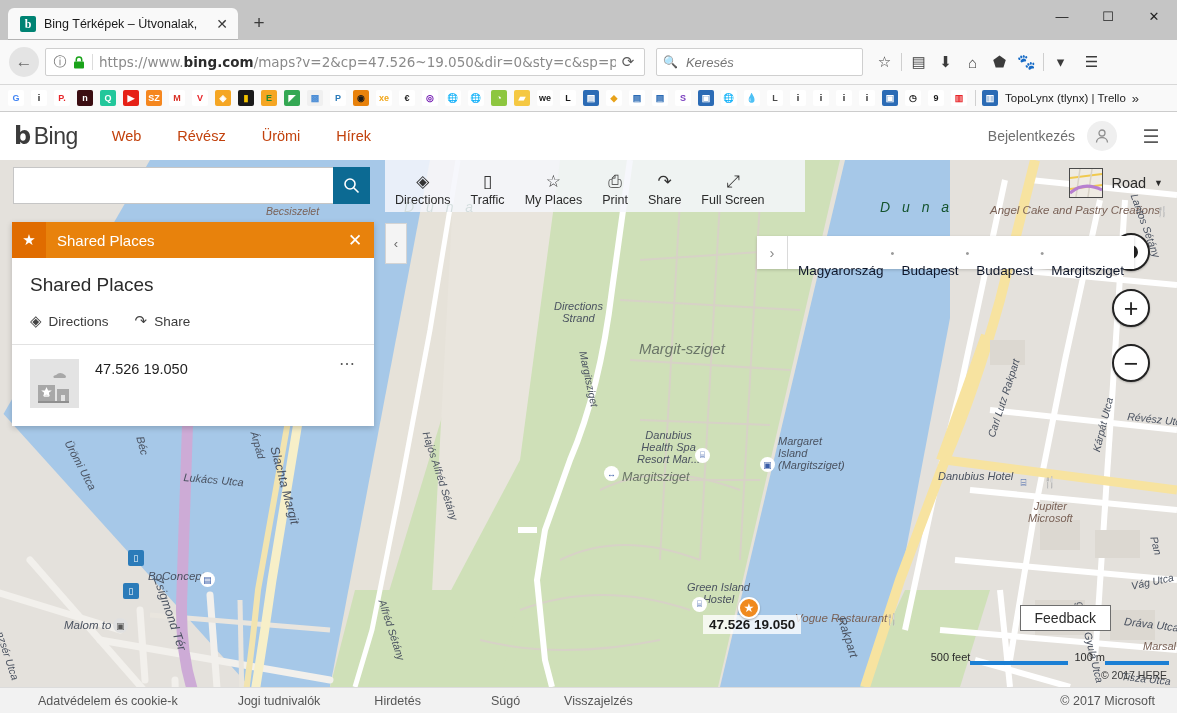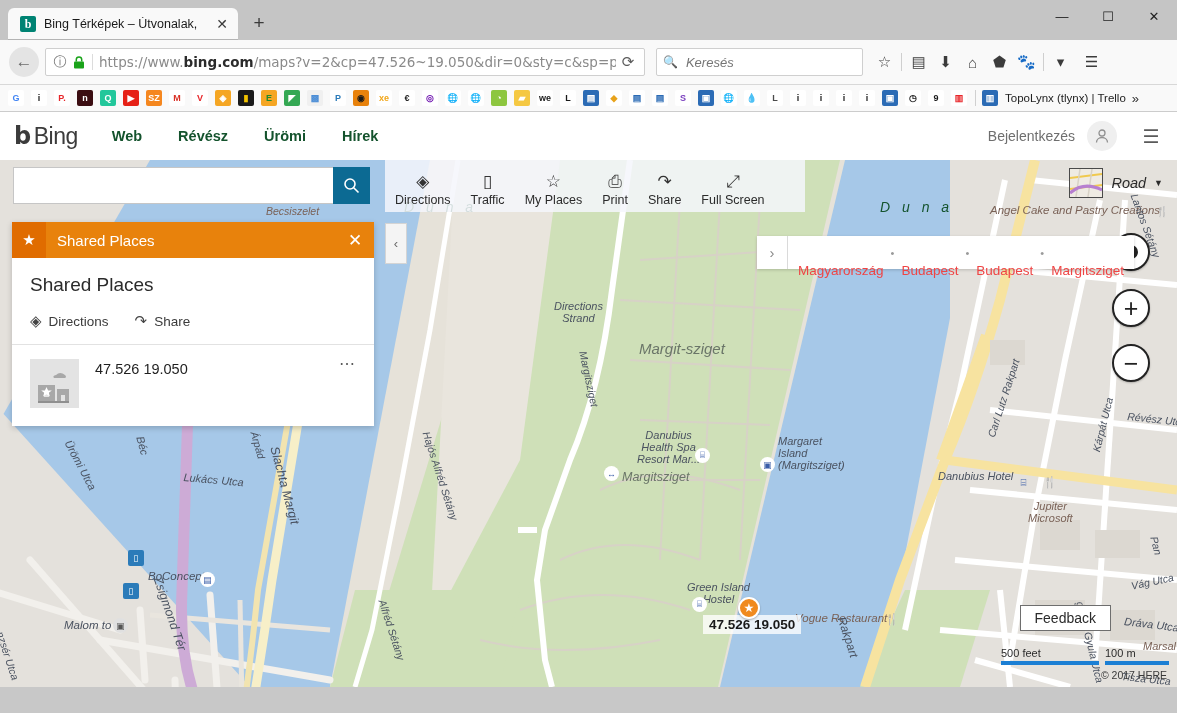--- a/index.html
+++ b/index.html
@@ -145,22 +145,22 @@
   .bing-logo {
     margin-left: 14px; font-size: 23px; color: #3b3b3b;
     display: flex; align-items: center; letter-spacing: -0.5px;
   }
   .bing-logo .blogo {
     font-family: "DejaVu Sans", sans-serif; font-weight: bold;
     font-size: 24px; margin-right: 3px; color: #3b3b3b;
   }
   .bing-nav { display: flex; margin-left: 34px; }
   .bing-nav a {
-    font-size: 14.5px; color: #14532d; text-decoration: none;
-    margin-right: 36px; cursor: pointer; font-weight: bold;
+    font-size: 14.5px; color: #c2410c; text-decoration: none;
+    margin-right: 36px; cursor: pointer;
   }
   .bing-right {
     margin-left: auto; display: flex; align-items: center; margin-right: 14px;
   }
   .signin { font-size: 14px; color: #6e6e6e; margin-right: 12px; cursor: pointer; }
   .avatar {
     width: 30px; height: 30px; border-radius: 50%; background: #efefef;
     display: flex; align-items: center; justify-content: center;
     color: #909090; font-size: 15px; cursor: pointer;
   }
@@ -216,36 +216,36 @@
 
   
   .roadsel {
     position: absolute; top: 168px; right: 14px; display: flex;
     align-items: center; z-index: 28; cursor: pointer;
   }
   .road-thumb {
     width: 34px; height: 30px; border: 1px solid #4a4a4a; background: #f0ece4;
     position: relative; overflow: hidden;
   }
-  .road-label { font-size: 14.5px; color: #2b2b2b; margin: 0 8px; font-style: italic; }
+  .road-label { font-size: 14.5px; color: #2b2b2b; margin: 0 8px; }
   .road-caret { font-size: 9px; color: #2b2b2b; }
 
   
   .breadcrumb {
     position: absolute; top: 236px; left: 757px; height: 33px;
     background: #fff; display: flex; align-items: center; z-index: 27;
     box-shadow: 0 1px 3px rgba(0,0,0,0.18);
   }
   .bc-arrow {
     width: 31px; height: 33px; display: flex; align-items: center;
     justify-content: center; color: #8a8a8a; font-size: 15px;
     border-right: 1px solid #dadada; cursor: pointer;
   }
   .bc-items { display: flex; align-items: center; padding: 0 10px; }
-  .bc-item { font-size: 13.5px; color: #ef4444; cursor: pointer; margin-top: 36px; }
+  .bc-item { font-size: 13.5px; color: #0f172a; cursor: pointer; margin-top: 36px; }
   .bc-dot { color: #9a9a9a; margin: 0 7px; font-size: 11px; }
 
   
   .mapctl {
     position: absolute; right: 27px; width: 38px; height: 38px;
     border-radius: 50%; background: #fff; border: 2px solid #222;
     display: flex; align-items: center; justify-content: center;
     cursor: pointer; z-index: 25; box-shadow: 0 1px 2px rgba(0,0,0,0.25);
   }
   .mapctl.locate { top: 233px; }
@@ -318,21 +318,21 @@
   
   .feedback {
     position: absolute; right: 66px; bottom: 56px; background: #fff;
     border: 1px solid #6e6e6e; padding: 4px 14px; font-size: 14px;
     color: #2b2b2b; cursor: pointer; z-index: 24;
   }
   .scalebar {
     position: absolute; right: 8px; bottom: 22px; display: flex;
     align-items: flex-end; z-index: 24;
   }
-  .sc { display: flex; flex-direction: column; margin-left: 6px; }
+  .sc { display: flex; align-items: flex-end; margin-left: 6px; }
   .sc .sct { font-size: 11px; color: #2b2b2b; margin-bottom: 2px; }
   .sc .scb { height: 4px; background: #1b7fd4; }
   .herecopy {
     position: absolute; right: 10px; bottom: 6px; font-size: 10.5px;
     color: #3a3a3a; z-index: 24;
   }
 
   
   .footer {
     position: absolute; bottom: 0; left: 0; width: 1177px; height: 26px;
@@ -741,14 +741,24 @@
               <rect x="27" y="30" width="12" height="12" fill="#a8a8a8"></rect>
               <rect x="31" y="36" width="4" height="6" fill="#e3e3e3"></rect>
               <rect x="8" y="42" width="31" height="2" fill="#8f8f8f"></rect>
             </svg></div>
           <div class="place-name">47.526 19.050</div>
           <div class="place-more">⋯</div>
         </div>
       </div>
   </div>
 
+  <div class="footer">
+    <div id="footerlinks" style="display:flex;">
+        <a style="margin-left: 38px;">Adatvédelem és cookie-k</a>
+        <a style="margin-left: 60px;">Jogi tudnivalók</a>
+        <a style="margin-left: 54px;">Hirdetés</a>
+        <a style="margin-left: 70px;">Súgó</a>
+        <a style="margin-left: 44px;">Visszajelzés</a>
+      </div>
+    <div class="fcopy">© 2017 Microsoft</div>
+  </div>
 
 </div>
 
 </body></html>

